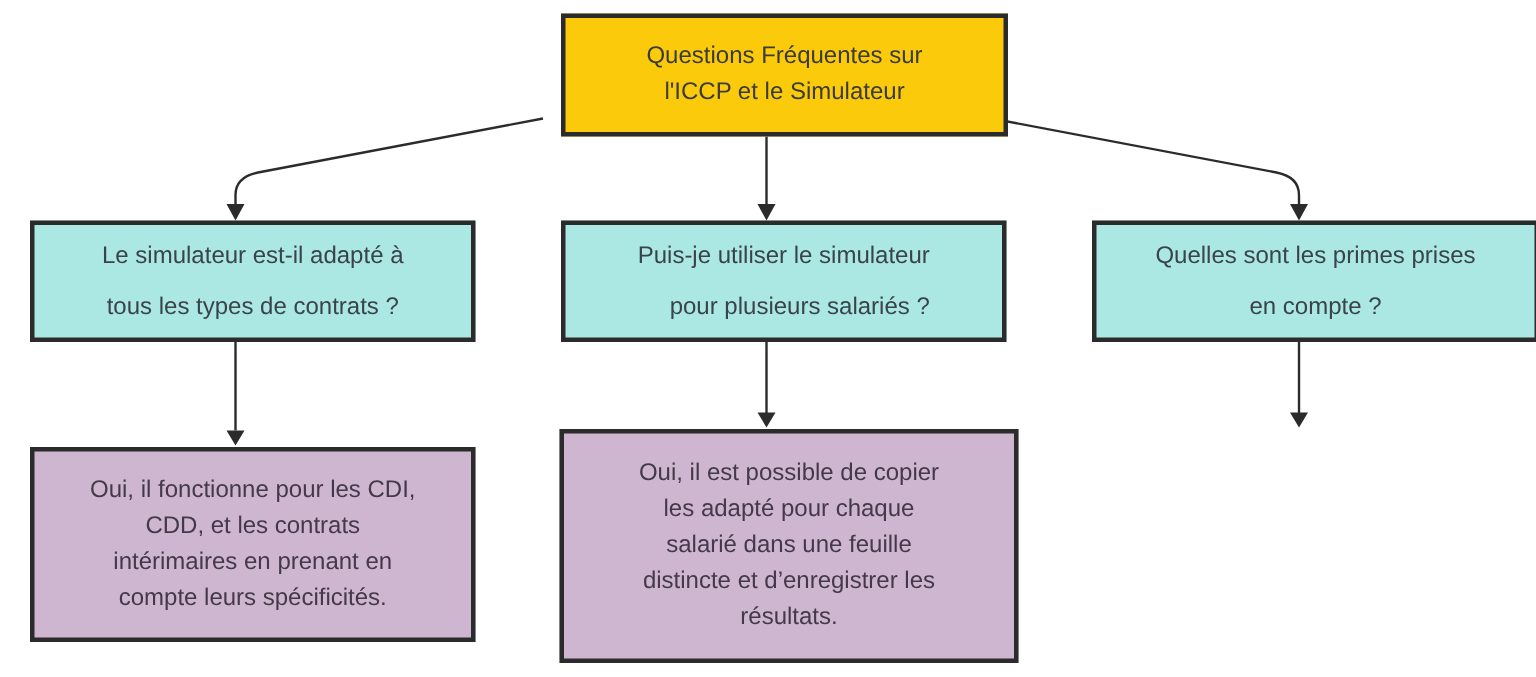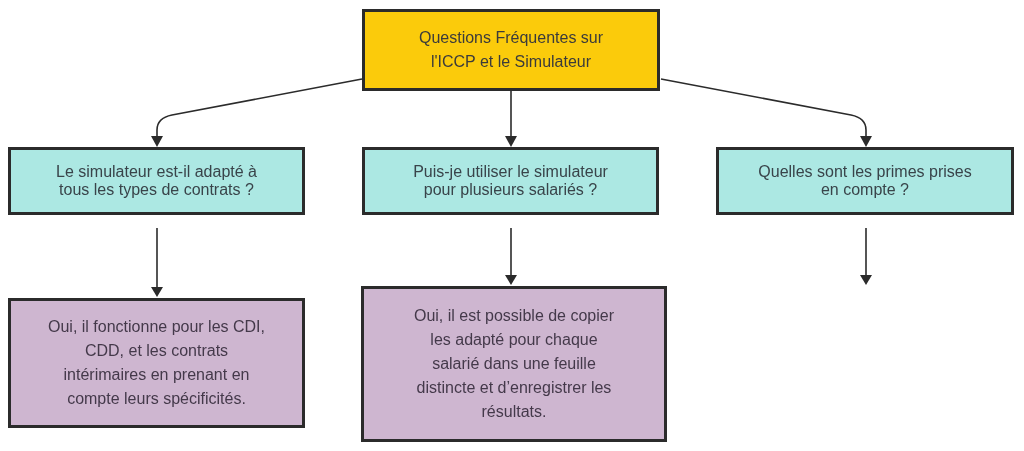--- a/index.html
+++ b/index.html
@@ -19,35 +19,36 @@
     position: absolute;
     box-sizing: border-box;
     border: 3px solid #2b2b2b;
     display: flex;
     align-items: center;
     justify-content: center;
     text-align: center;
     white-space: pre-line;
     padding: 0 10px;
     font-size: 16px;
+    margin-left: 12px;
   }
   .node-root {
     left: 362px; top: 9px; width: 298px; height: 82px;
     background: #fbcb0b;
     color: #3b3b3b;
     line-height: 24px;
   }
   .node-question {
     background: #ace8e3;
     color: #39444a;
-    line-height: 18px;
-    top: 147px; height: 68px;
+    line-height: 34px;
+    top: 147px; height: 81px;
   }
   .node-q1 { left: 8px;   width: 297px; }
-  .node-q2 { left: 362px; width: 297px; }
+  .node-q2 { left: 362px; width: 297px; text-align: right; }
   .node-q3 { left: 716px; width: 298px; }
   .node-answer {
     background: #ceb6d0;
     color: #44394a;
     line-height: 24px;
   }
   .node-a1 { left: 8px;   top: 298px; width: 297px; height: 130px; }
   .node-a2 { left: 361px; top: 286px; width: 306px; height: 156px; }
   .node-a3 { left: 716px; top: 286px; width: 298px; height: 156px; }
   svg.connectors {

